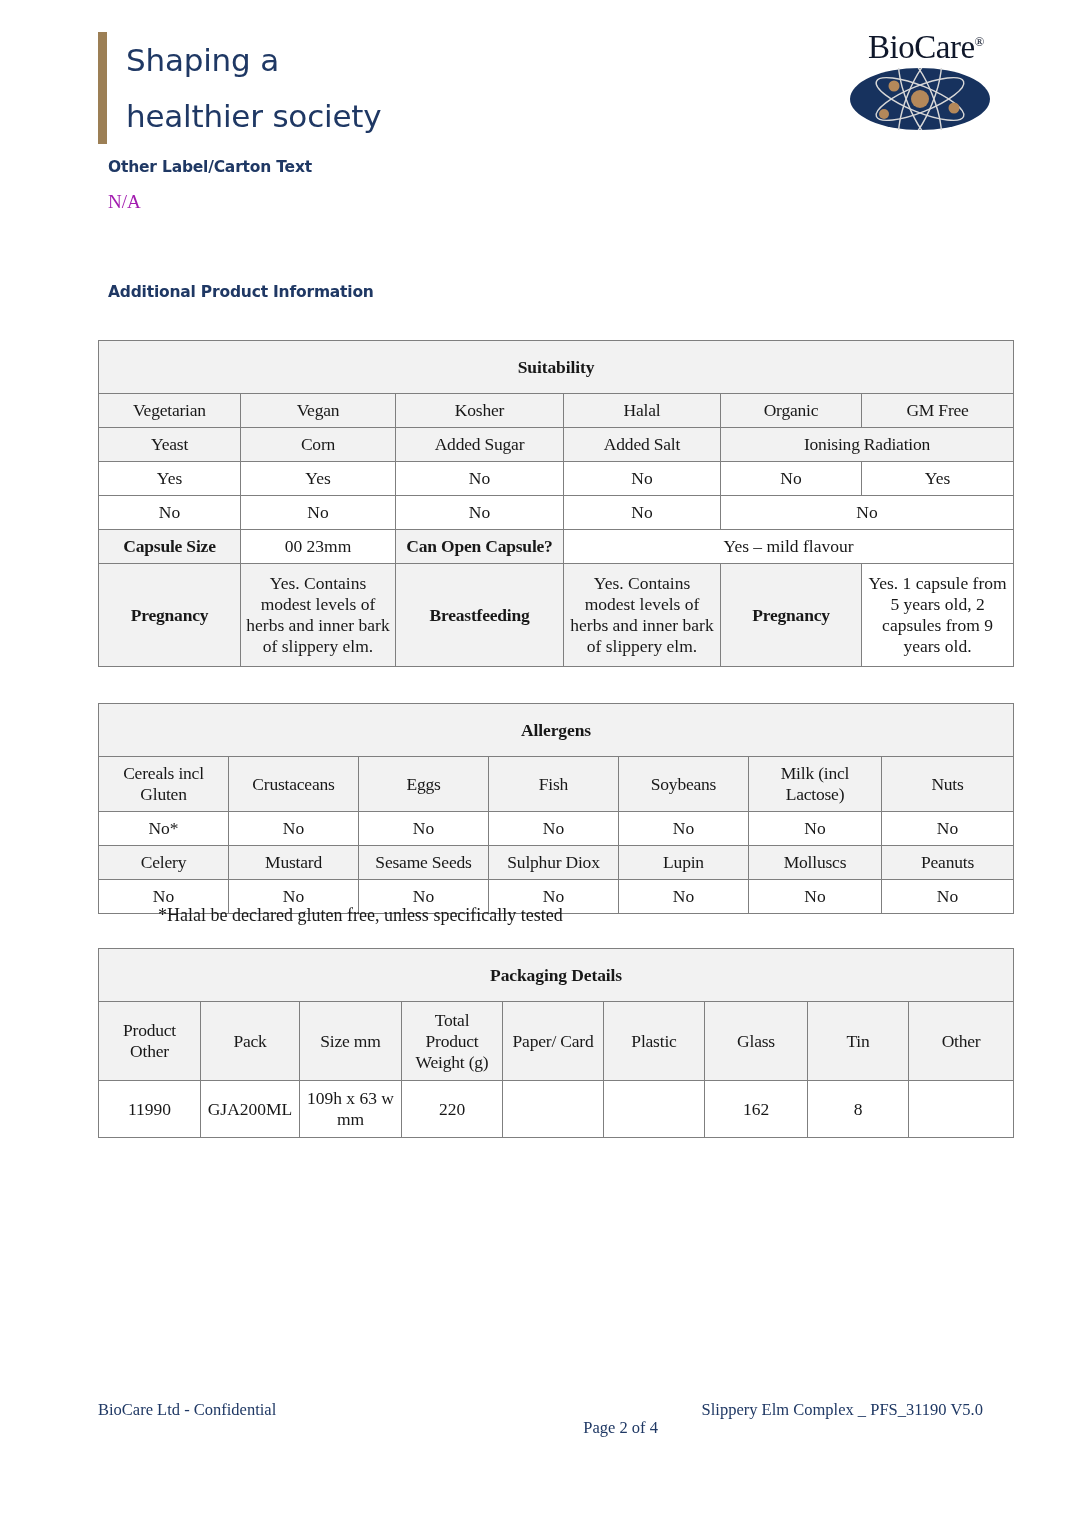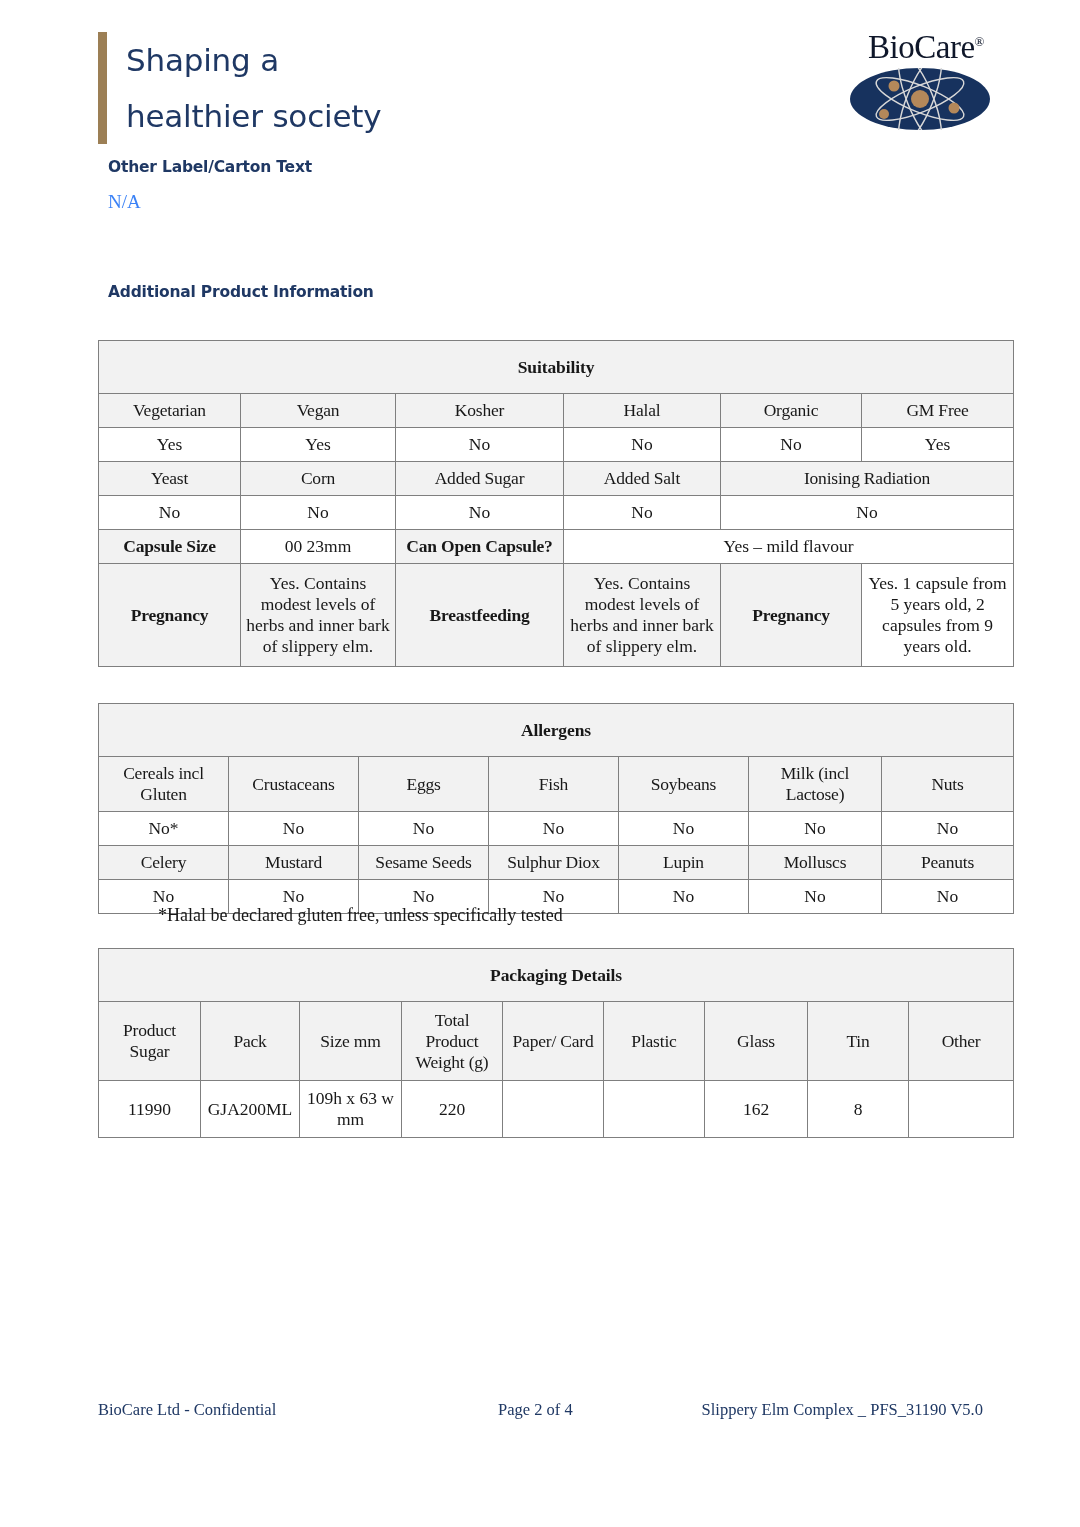--- a/index.html
+++ b/index.html
@@ -91,21 +91,21 @@
   }
   #h-other { top: 158px; }
   #h-addl  { top: 283px; }
 
   .body-text {
     position: absolute;
     left: 108px;
     top: 191px;
     font-family: "Liberation Serif", serif;
     font-size: 19px;
-    color: #3b82f6;
+    color: #a21caf;
   }
 
   
   table.grid {
     position: absolute;
     border-collapse: collapse;
     table-layout: fixed;
     background: #ffffff;
   }
   table.grid td {
@@ -188,21 +188,21 @@
     position: absolute;
     left: 98px;
     top: 1400px;
     width: 915px;
     font-family: "Liberation Serif", serif;
     font-size: 16.5px;
     color: #1f3864;
     display: flex;
   }
   .footer .f-left   { width: 400px; text-align: left; }
-  .footer .f-center { width: 160px; text-align: left; }
+  .footer .f-center { width: 160px; text-align: right; margin-top: 18px; }
   .footer .f-right  { flex: 1; text-align: right; padding-right: 30px; }
 </style>
 </head>
 <body>
 
 <div class="page">
 
   <div class="header">
     <div class="tagline-wrap">
       <div class="tagline-bar"></div>
@@ -247,33 +247,33 @@
       </tr>
       <tr class="rowh">
         <td class="hd">Vegetarian</td>
         <td class="hd">Vegan</td>
         <td class="hd">Kosher</td>
         <td class="hd">Halal</td>
         <td class="hd">Organic</td>
         <td class="hd">GM Free</td>
       </tr>
       <tr class="rowh">
-        <td>Yes</td>
-        <td>Yes</td>
-        <td>No</td>
-        <td>No</td>
-        <td>No</td>
-        <td>Yes</td>
-      </tr>
-      <tr class="rowh">
         <td class="hd">Yeast</td>
         <td class="hd">Corn</td>
         <td class="hd">Added Sugar</td>
         <td class="hd">Added Salt</td>
         <td class="hd" colspan="2">Ionising Radiation</td>
+      </tr>
+      <tr class="rowh">
+        <td>Yes</td>
+        <td>Yes</td>
+        <td>No</td>
+        <td>No</td>
+        <td>No</td>
+        <td>Yes</td>
       </tr>
       <tr class="rowh">
         <td>No</td>
         <td>No</td>
         <td>No</td>
         <td>No</td>
         <td colspan="2">No</td>
       </tr>
       <tr class="rowh">
         <td class="lbl">Capsule Size</td>
@@ -357,21 +357,21 @@
         <col style="width:101px">
       <col style="width:103px">
         <col style="width:101px">
         <col style="width:105px">
     </colgroup>
     <tbody>
       <tr>
         <td class="title" colspan="9">Packaging Details</td>
       </tr>
       <tr>
-        <td class="hd" style="height:72px">Product Sugar</td>
+        <td class="hd" style="height:72px">Product Other</td>
         <td class="hd">Pack</td>
         <td class="hd">Size mm</td>
         <td class="hd">Total Product Weight (g)</td>
         <td class="hd">Paper/ Card</td>
         <td class="hd">Plastic</td>
         <td class="hd">Glass</td>
         <td class="hd">Tin</td>
         <td class="hd">Other</td>
       </tr>
       <tr>

